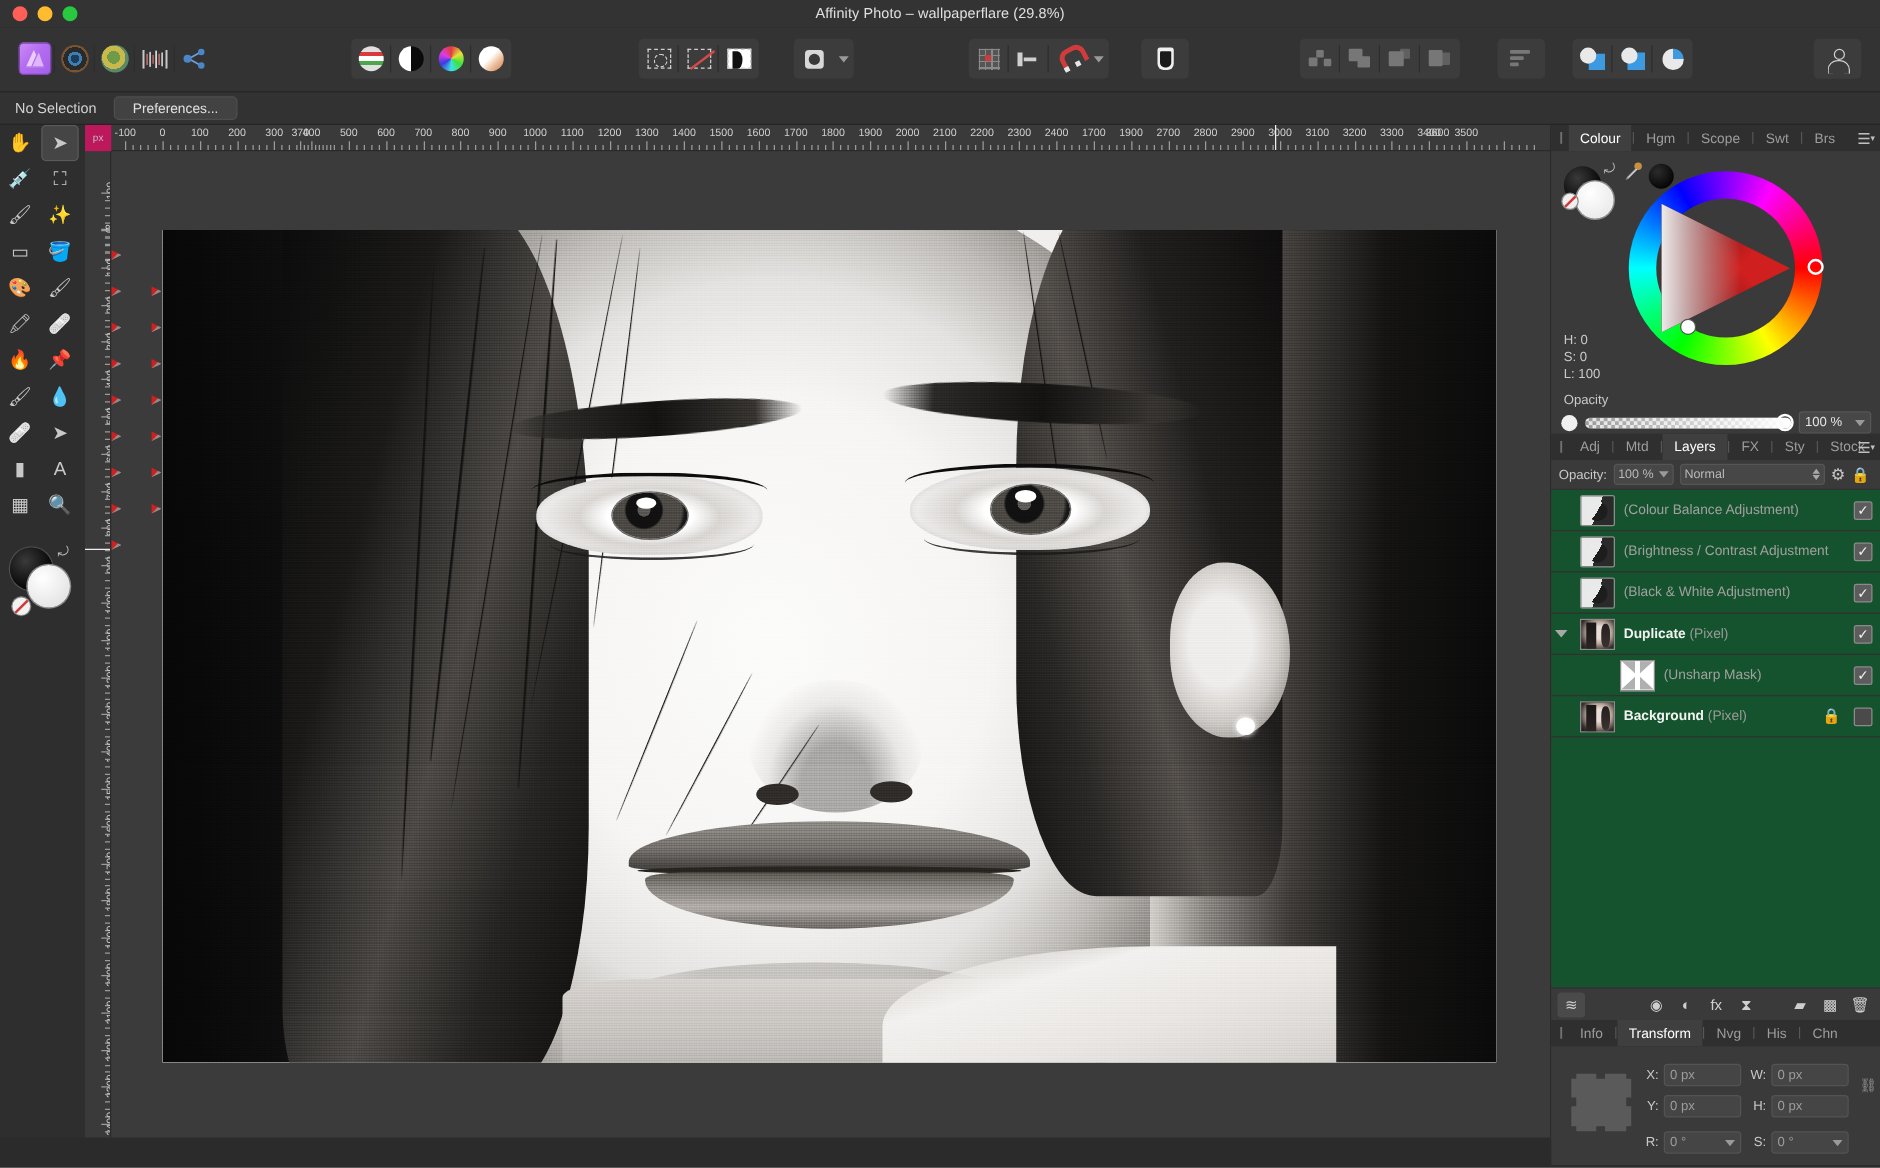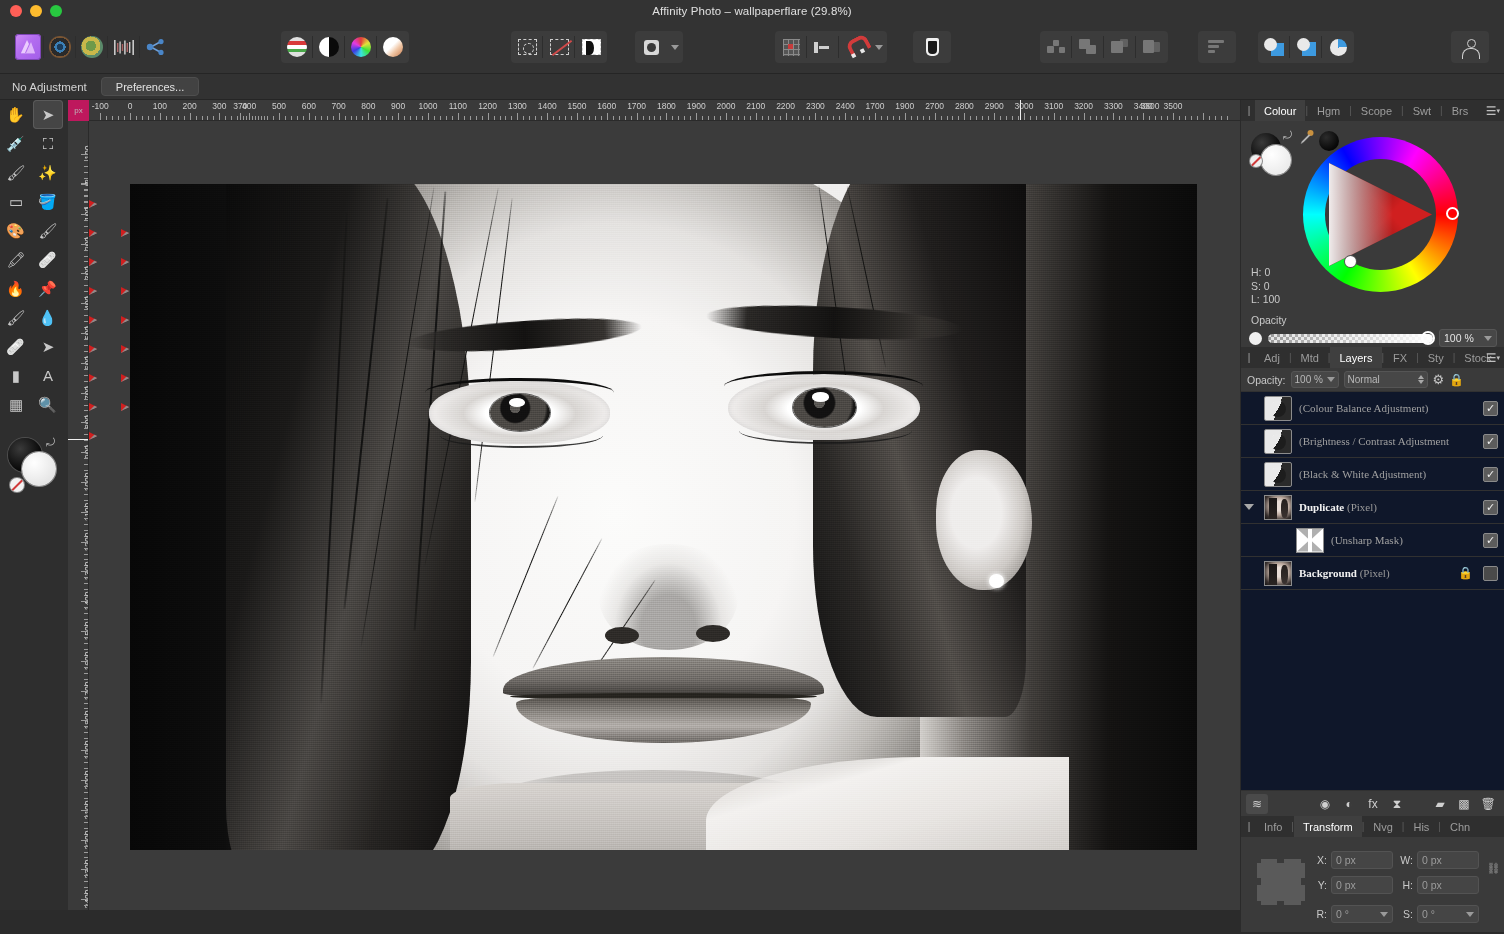--- a/index.html
+++ b/index.html
@@ -372,27 +372,27 @@
   
   .layersbar{
     height:24px; background:#3a3a3a; display:flex; align-items:center;
     gap:5px; padding:0 6px; border-bottom:1px solid #313131;
   }
   .lb-lbl{ font-size:10.5px; color:#c9c9c9; }
   .lb-field{ height:17px; background:#474747; border:1px solid #555; border-radius:3px;
     display:flex; align-items:center; justify-content:space-between; padding:0 3px;
     font-size:10px; color:#b8b8b8; }
   .lb-op{ width:48px; }
-  .lb-blend{ width:84px; }
+  .lb-blend{ width:116px; }
   .spin{ display:flex; flex-direction:column; gap:1px; }
   .spin i{ width:0;height:0;border-left:3px solid transparent;border-right:3px solid transparent; }
   .spin .u{ border-bottom:4px solid #a8a8a8; }
   .spin .d{ border-top:4px solid #a8a8a8; }
 
-  .layerlist{ height:398px; background:#0f172a; overflow:hidden;font-family:Liberation Serif, serif; }
+  .layerlist{ height:398px; background:#14532d; overflow:hidden; }
   .layer{
     height:33px; display:flex; align-items:center; gap:7px;
     border-bottom:1px solid #313131; padding-right:6px; position:relative;
   }
   .layer .disc{ width:16px; display:flex; align-items:center; justify-content:center; }
   .lt{ width:28px;height:25px; background:#111; border:1px solid #8c8c8c; flex:none;}
   .lt.adj{ background:
       radial-gradient(circle at 34% 30%, #f2f2f2 0 6%, rgba(0,0,0,0) 7%),
       conic-gradient(from 200deg,#e9e9e9 0 50%, #2a2a2a 50% 100%);
       border-radius:2px; position:relative; }
@@ -628,21 +628,21 @@
     </div>
 
     <div class="tgroup" style="left:1451px;">
       <div class="tbtn wide">
         <div class="ic-person"></div>
       </div>
     </div>
   </div>
 
   <div class="ctxbar">
-    <div class="ctx-nosel">No Adjustment</div>
+    <div class="ctx-nosel">No Selection</div>
     <div class="prefs-btn">Preferences...</div>
   </div>
 
   <div class="tools">
     <div id="tools-host">
         <div class="trow">
           <div class="tcell">
             <span>✋</span>
           </div>
           <div class="tcell sel">

